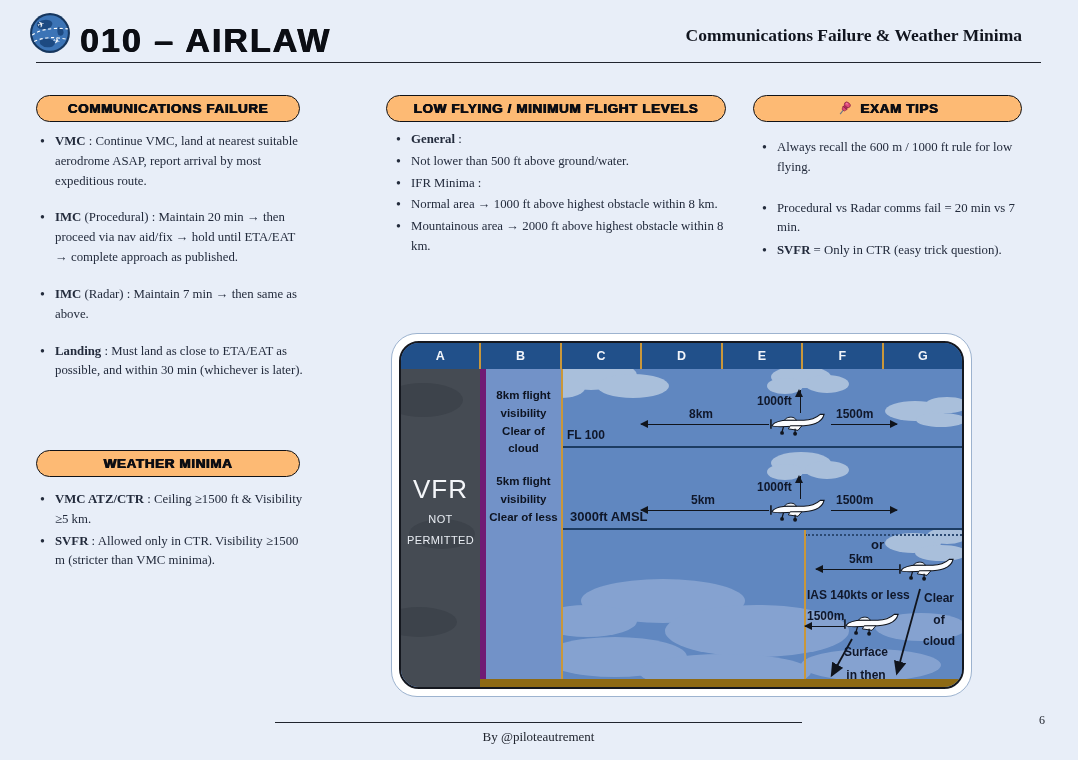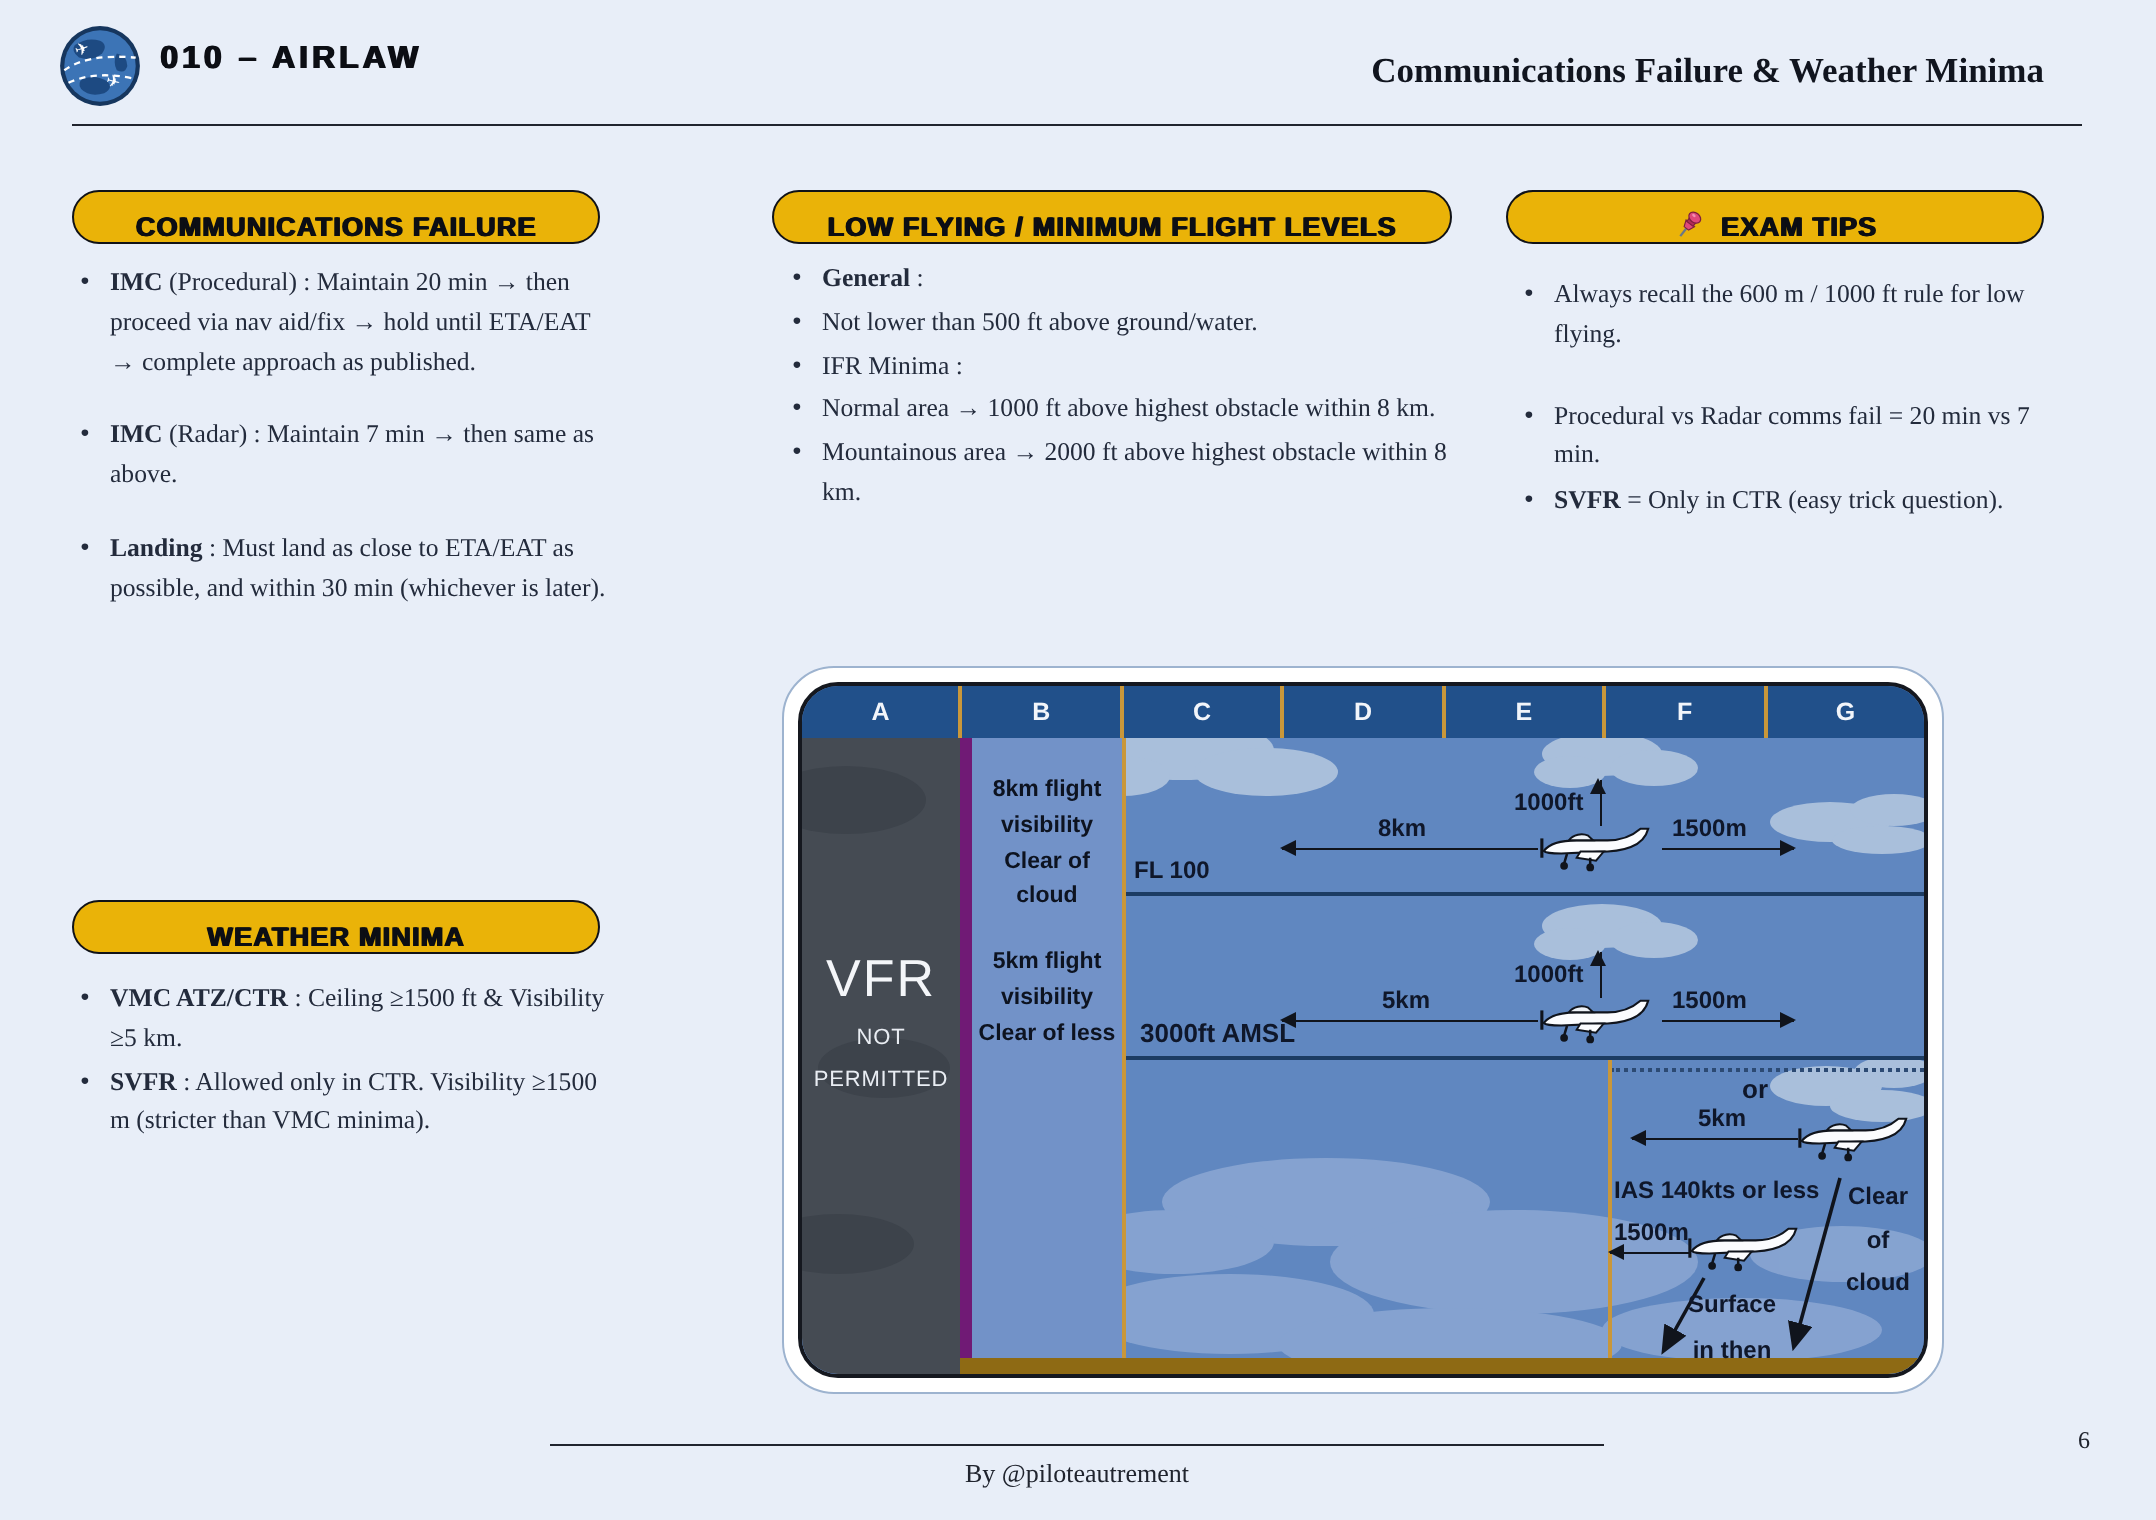--- a/index.html
+++ b/index.html
@@ -9,28 +9,28 @@
     background:#e8eef8; overflow:hidden;
     font-family:"Liberation Serif", serif; color:#232b3c;
   }
   .chunky {
     font-family:"Liberation Sans", sans-serif; font-weight:700;
     letter-spacing:.8px; color:#0c0e14;
     text-shadow:.6px 0 currentColor, -.3px 0 currentColor;
   }
   
   .logo { position:absolute; left:29px; top:12px; width:42px; height:42px; }
-  .course-code { position:absolute; left:80px; top:21px; font-size:16px; letter-spacing:2px; }
+  .course-code { position:absolute; left:80px; top:21px; font-size:34px; letter-spacing:2px; }
   .doc-title { position:absolute; right:56px; top:25px; font-weight:700; font-size:17.5px; color:#11151f; }
   .header-rule { position:absolute; left:36px; right:37px; top:62px; border-top:1.3px solid #20242e; }
   
   .sec-box {
-    position:absolute; height:27px; background:#eab308;
+    position:absolute; height:27px; background:#fdba74;
     border:1.7px solid #101217; border-radius:15px;
-    display:flex; align-items:flex-end; justify-content:center; gap:7px;
+    display:flex; align-items:center; justify-content:center; gap:7px;
   }
   .sec-box .t { font-size:13.5px; letter-spacing:.6px; }
   .pin { width:17px; height:17px; }
   
   .blist { position:absolute; list-style:none; font-size:12.8px; line-height:1.55; }
   .blist li { position:relative; padding-left:19px; }
   .blist li::before { content:"\2022"; position:absolute; left:4px; top:-1px; font-size:14px; color:#232b3c; }
   .blist b { font-weight:700; }
   .gap li { margin-bottom:17px; }
   .tight li { margin-bottom:2px; }
@@ -115,20 +115,21 @@
     <text x="23" y="30" font-size="8" fill="#ffffff" transform="rotate(14 26 27)">✈</text>
   </svg>
   <div class="course-code chunky">010 – AIRLAW</div>
   <div class="doc-title">Communications Failure &amp; Weather Minima</div>
   <div class="header-rule"></div>
 
   <div class="sec-box" style="left:36px; top:95px; width:264px">
     <span class="t chunky">COMMUNICATIONS FAILURE</span>
   </div>
   <ul class="blist gap" style="left:36px; top:132px; width:268px">
+    <li><b>VMC</b><span> : Continue VMC, land at nearest suitable aerodrome ASAP, report arrival by most expeditious route.</span></li>
     <li><b>IMC</b><span> (Procedural) : Maintain 20 min → then proceed via nav aid/fix → hold until ETA/EAT → complete approach as published.</span></li>
     <li><b>IMC</b><span> (Radar) : Maintain 7 min → then same as above.</span></li>
     <li><b>Landing</b><span> : Must land as close to ETA/EAT as possible, and within 30 min (whichever is later).</span></li>
   </ul>
 
   <div class="sec-box" style="left:36px; top:450px; width:264px">
     <span class="t chunky">WEATHER MINIMA</span>
   </div>
   <ul class="blist tight" style="left:36px; top:490px; width:268px">
     <li><b>VMC ATZ/CTR</b><span> : Ceiling ≥1500 ft &amp; Visibility ≥5 km.</span></li>

